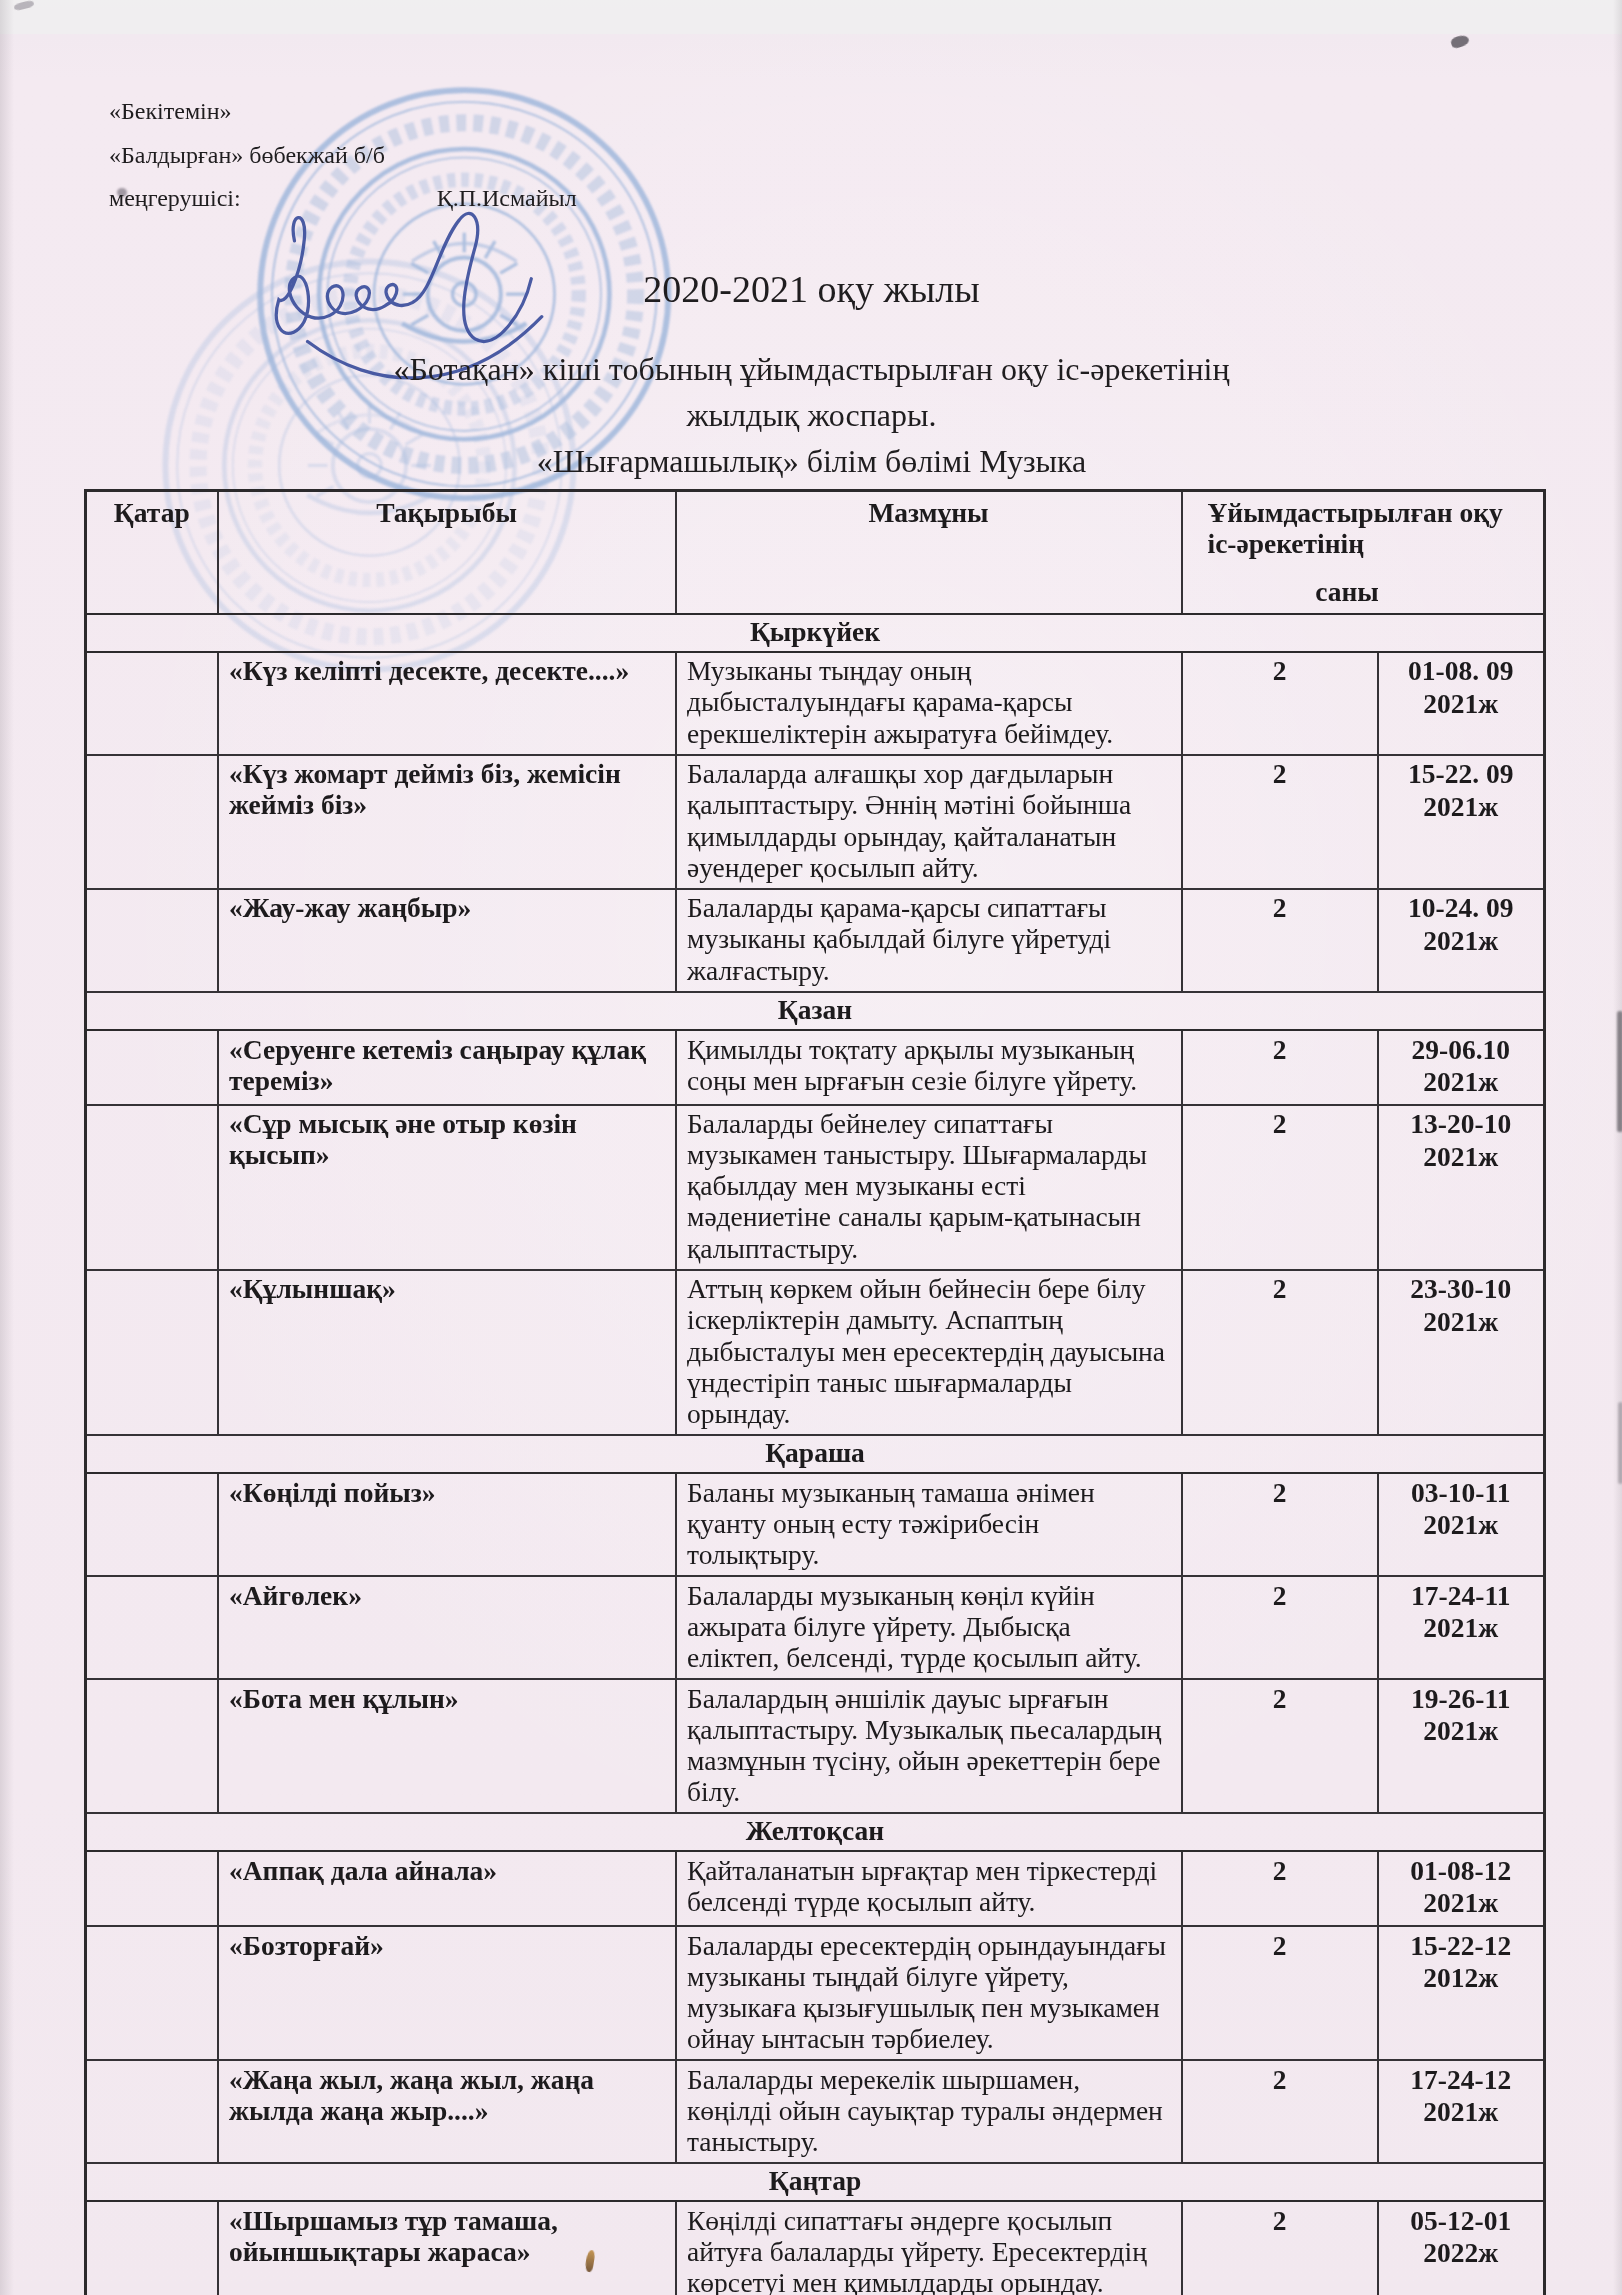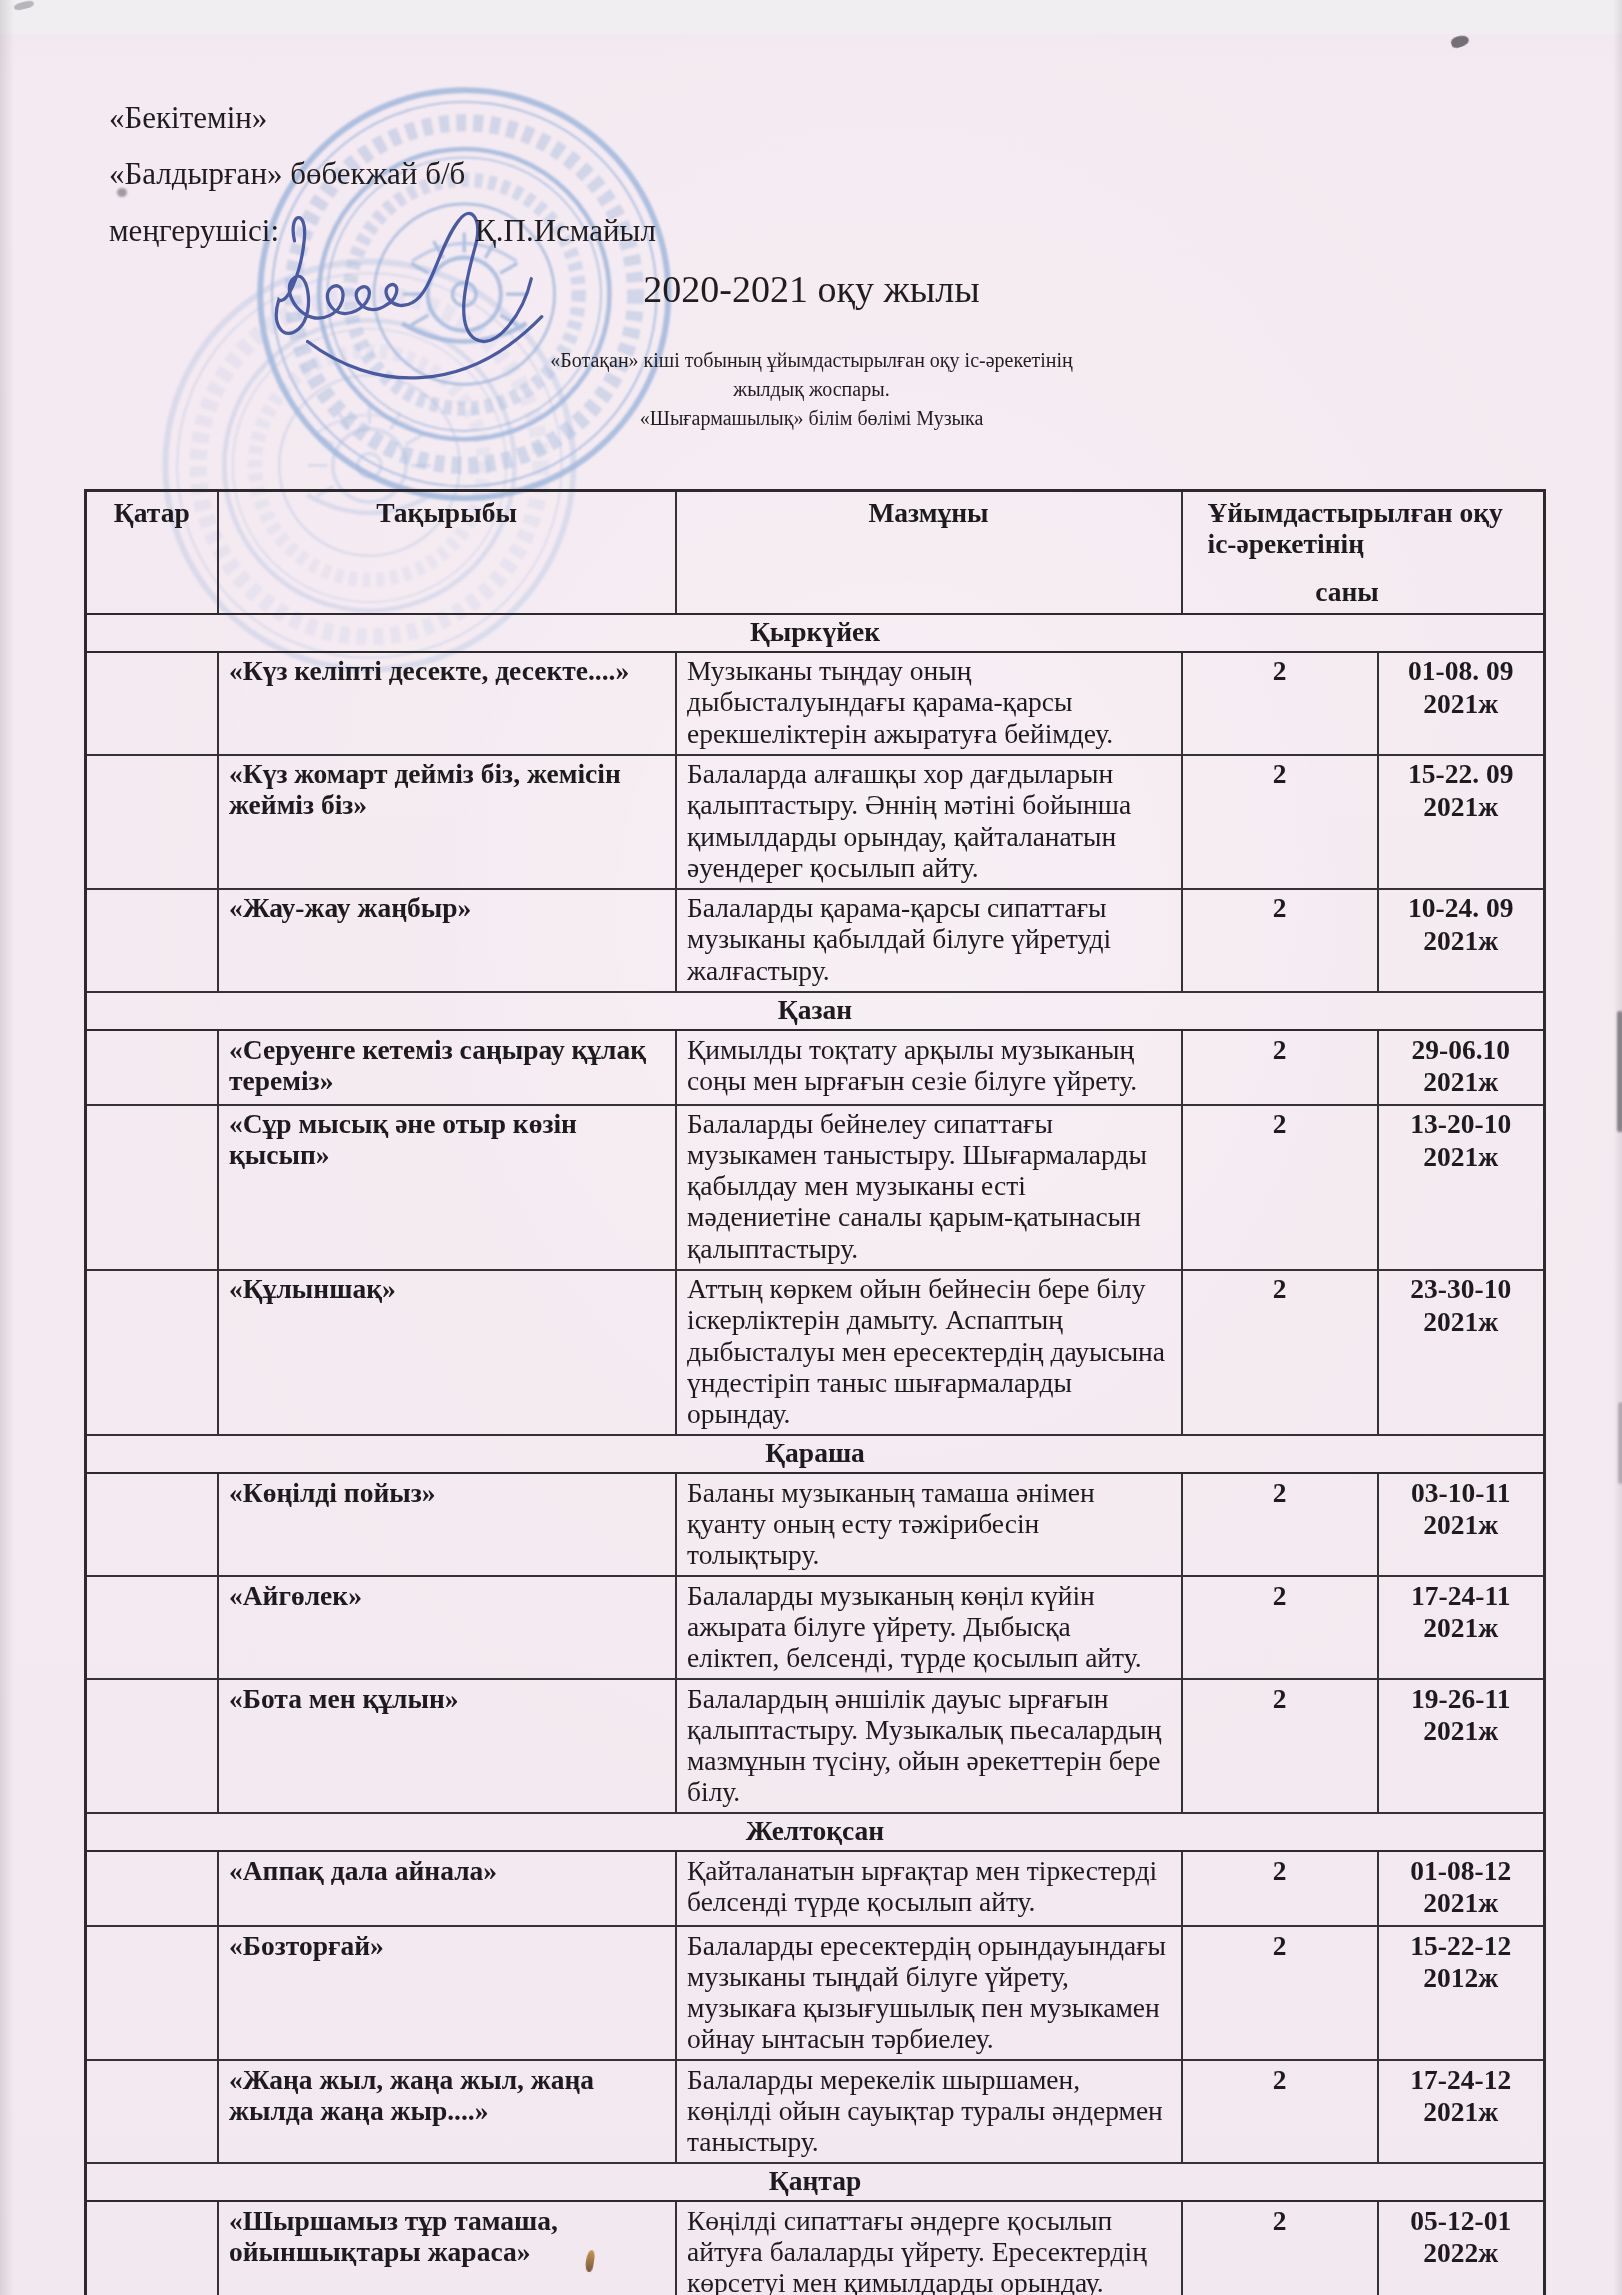--- a/index.html
+++ b/index.html
@@ -18,30 +18,30 @@
   .edge-left{position:absolute;left:0;top:0;width:14.4px;height:100%;background:linear-gradient(90deg,rgba(110,102,110,.18),rgba(110,102,110,0));}
   .edge-right{position:absolute;right:0;top:0;width:10.5px;height:100%;background:linear-gradient(270deg,rgba(110,102,110,.16),rgba(110,102,110,0));}
   .streak-right-1{position:absolute;right:0;top:1011px;width:6.5px;height:121px;background:#3c3a40;opacity:.55;filter:blur(1.3px);border-radius:2.6px;}
   .streak-right-2{position:absolute;right:0;top:1402px;width:5.2px;height:82px;background:#4a4750;opacity:.32;filter:blur(1.3px);border-radius:2.6px;}
   .speck-topright{position:absolute;left:1451px;top:36px;width:17.7px;height:11px;background:#5f5a62;border-radius:45% 60% 50% 40%;transform:rotate(-18deg);opacity:.85;filter:blur(0.3px);}
   .speck-dot{position:absolute;left:117px;top:188px;width:9.8px;height:9.2px;border-radius:50%;background:#8d8590;filter:blur(0.8px);opacity:.8;}
   .corner-mark{position:absolute;left:14.4px;top:2px;width:19.6px;height:7.2px;background:#8c8690;opacity:.55;transform:rotate(-14deg);filter:blur(0.7px);border-radius:40%;}
   .ink-bottom{position:absolute;left:586px;top:2250px;width:7.9px;height:22px;background:linear-gradient(#c08d44,#6b4a28);border-radius:60% 50% 40% 60%;transform:rotate(9deg);filter:blur(0.3px);opacity:.9;}
 
   
-  .approval{position:absolute;left:109px;top:90px;font-size:31px;line-height:1.82;white-space:nowrap;}
+  .approval{position:absolute;left:109px;top:90px;font-size:24px;line-height:1.82;white-space:nowrap;}
   .approval .gap{display:inline-block;width:196px;}
 
   
   .stamp-svg{position:absolute;left:134px;top:73px;pointer-events:none;filter:blur(1.2px);opacity:.82;}
   .sig-svg{position:absolute;left:267px;top:200px;pointer-events:none;opacity:.92;}
 
   
   .title-year{position:absolute;left:0;top:267px;width:100%;text-align:center;font-size:38px;}
-  .subtitles{position:absolute;left:0;top:346px;width:100%;text-align:center;font-size:20px;line-height:1.44;}
+  .subtitles{position:absolute;left:0;top:346px;width:100%;text-align:center;font-size:32px;line-height:1.44;}
 
   
   table.plan{
     position:absolute;left:84px;top:489px;
     width:1459px;border-collapse:collapse;table-layout:fixed;
     font-size:27.5px;line-height:1.13;
     color:#1d1b1d;
   }
   table.plan td{border:2px solid #353236;vertical-align:top;padding:2.6px 10.5px 5.2px 10.5px;overflow:hidden;}
   table.plan{border:3.3px solid #2c2a2c;}

